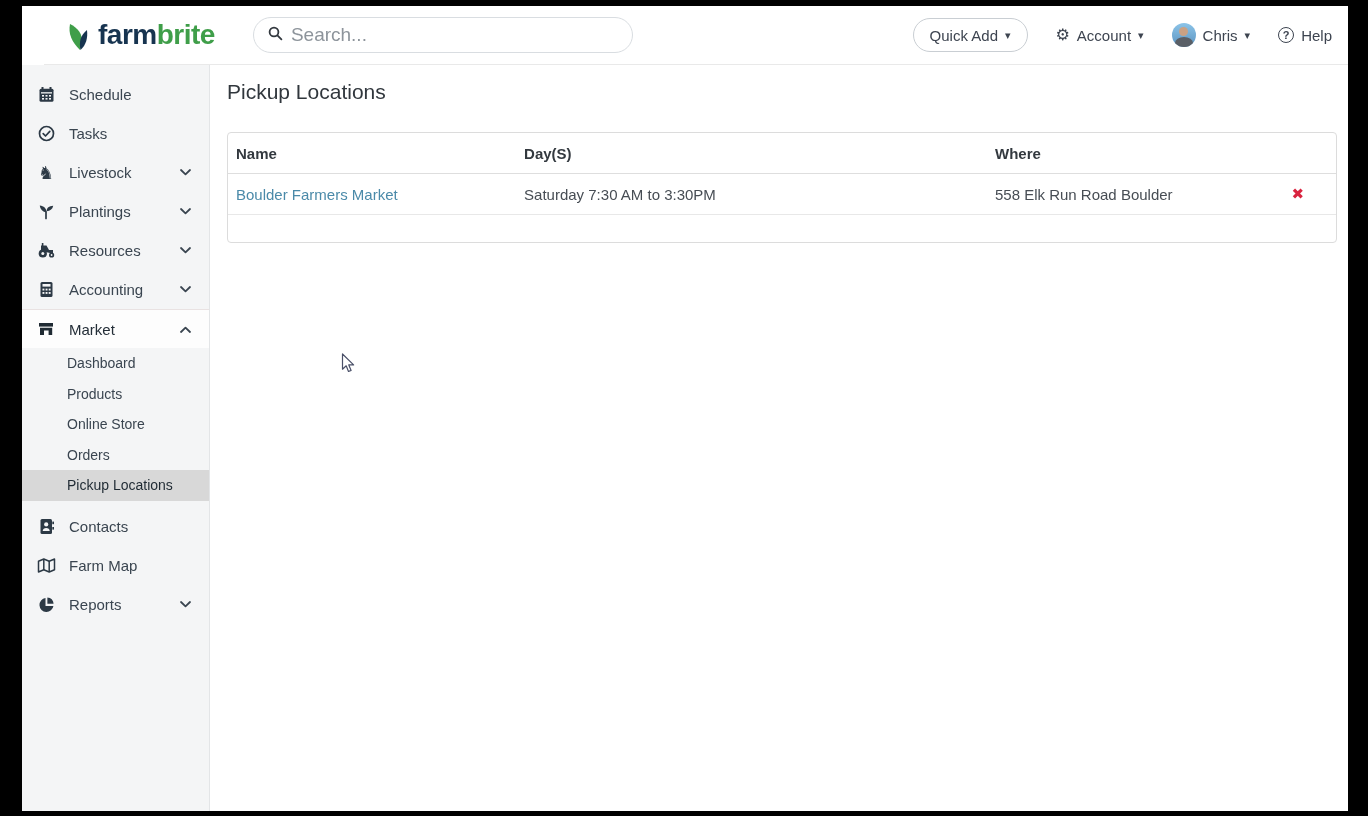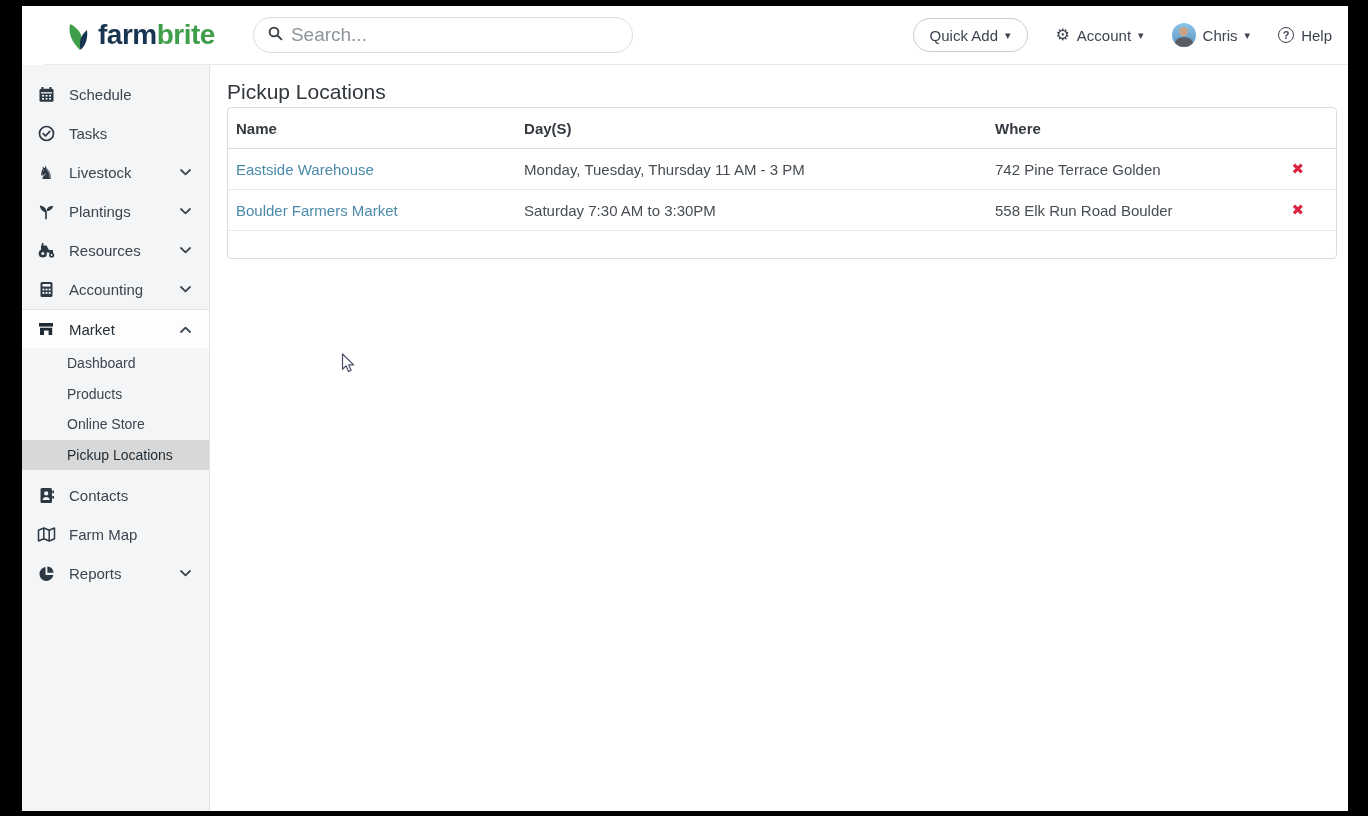--- a/index.html
+++ b/index.html
@@ -99,21 +99,21 @@
     background: #fff; padding: 15px 0 0 16px;
   }
   .page-title { font-size: 21px; font-weight: 500; color: #31373d; }
   .btn-add {
     margin-top: 23px; height: 34px; padding: 0 21px;
     background: #2f9e4c; border: none; border-radius: 17px;
     color: #fff; font-size: 15px; cursor: pointer;
     font-family: "Liberation Sans", "DejaVu Sans", sans-serif;
   }
   .table-wrap {
-    margin-top: 3px; width: 1110px;
+    margin-top: 28px; width: 1110px;
     border: 1px solid #dcdcdc; border-radius: 4px;
     background: #fff;
   }
   table { width: 100%; border-collapse: collapse; }
   th {
     text-align: left; font-size: 15px; font-weight: 700; color: #33393f;
     padding: 12px 8px 11px 8px; border-bottom: 1px solid #dedede;
   }
   td {
     font-size: 15px; color: #474d54;
@@ -299,20 +299,23 @@
 
     <div class="sub-item">
       <span>Dashboard</span>
     </div>
     <div class="sub-item">
       <span>Products</span>
     </div>
     <div class="sub-item">
       <span>Online Store</span>
     </div>
+    <div class="sub-item">
+      <span>Orders</span>
+    </div>
     <div class="sub-item active">
       <span>Pickup Locations</span>
     </div>
 
     <div class="section-gap"></div>
 
     <div class="nav-item">
       <span class="nav-icon">
         <svg width="17" height="17" viewBox="0 0 17 17" fill="#2c3945">
           <rect x="2.5" y="1" width="11.5" height="15" rx="1.5"></rect>
@@ -367,26 +370,20 @@
         <thead>
           <tr>
             <th>Name</th>
             <th>Day(S)</th>
             <th>Where</th>
             <th></th>
           </tr>
         </thead>
         <tbody>
           <tr>
-            <td><a>Eastside Warehouse</a></td>
-            <td>Monday, Tuesday, Thursday 11 AM - 3 PM</td>
-            <td>742 Pine Terrace Golden</td>
-            <td><span class="delete-x">✖</span></td>
-          </tr>
-          <tr>
             <td><a>Boulder Farmers Market</a></td>
             <td>Saturday 7:30 AM to 3:30PM</td>
             <td>558 Elk Run Road Boulder</td>
             <td><span class="delete-x">✖</span></td>
           </tr>
           <tr class="empty-row">
             <td colspan="4"></td>
           </tr>
         </tbody>
       </table>

